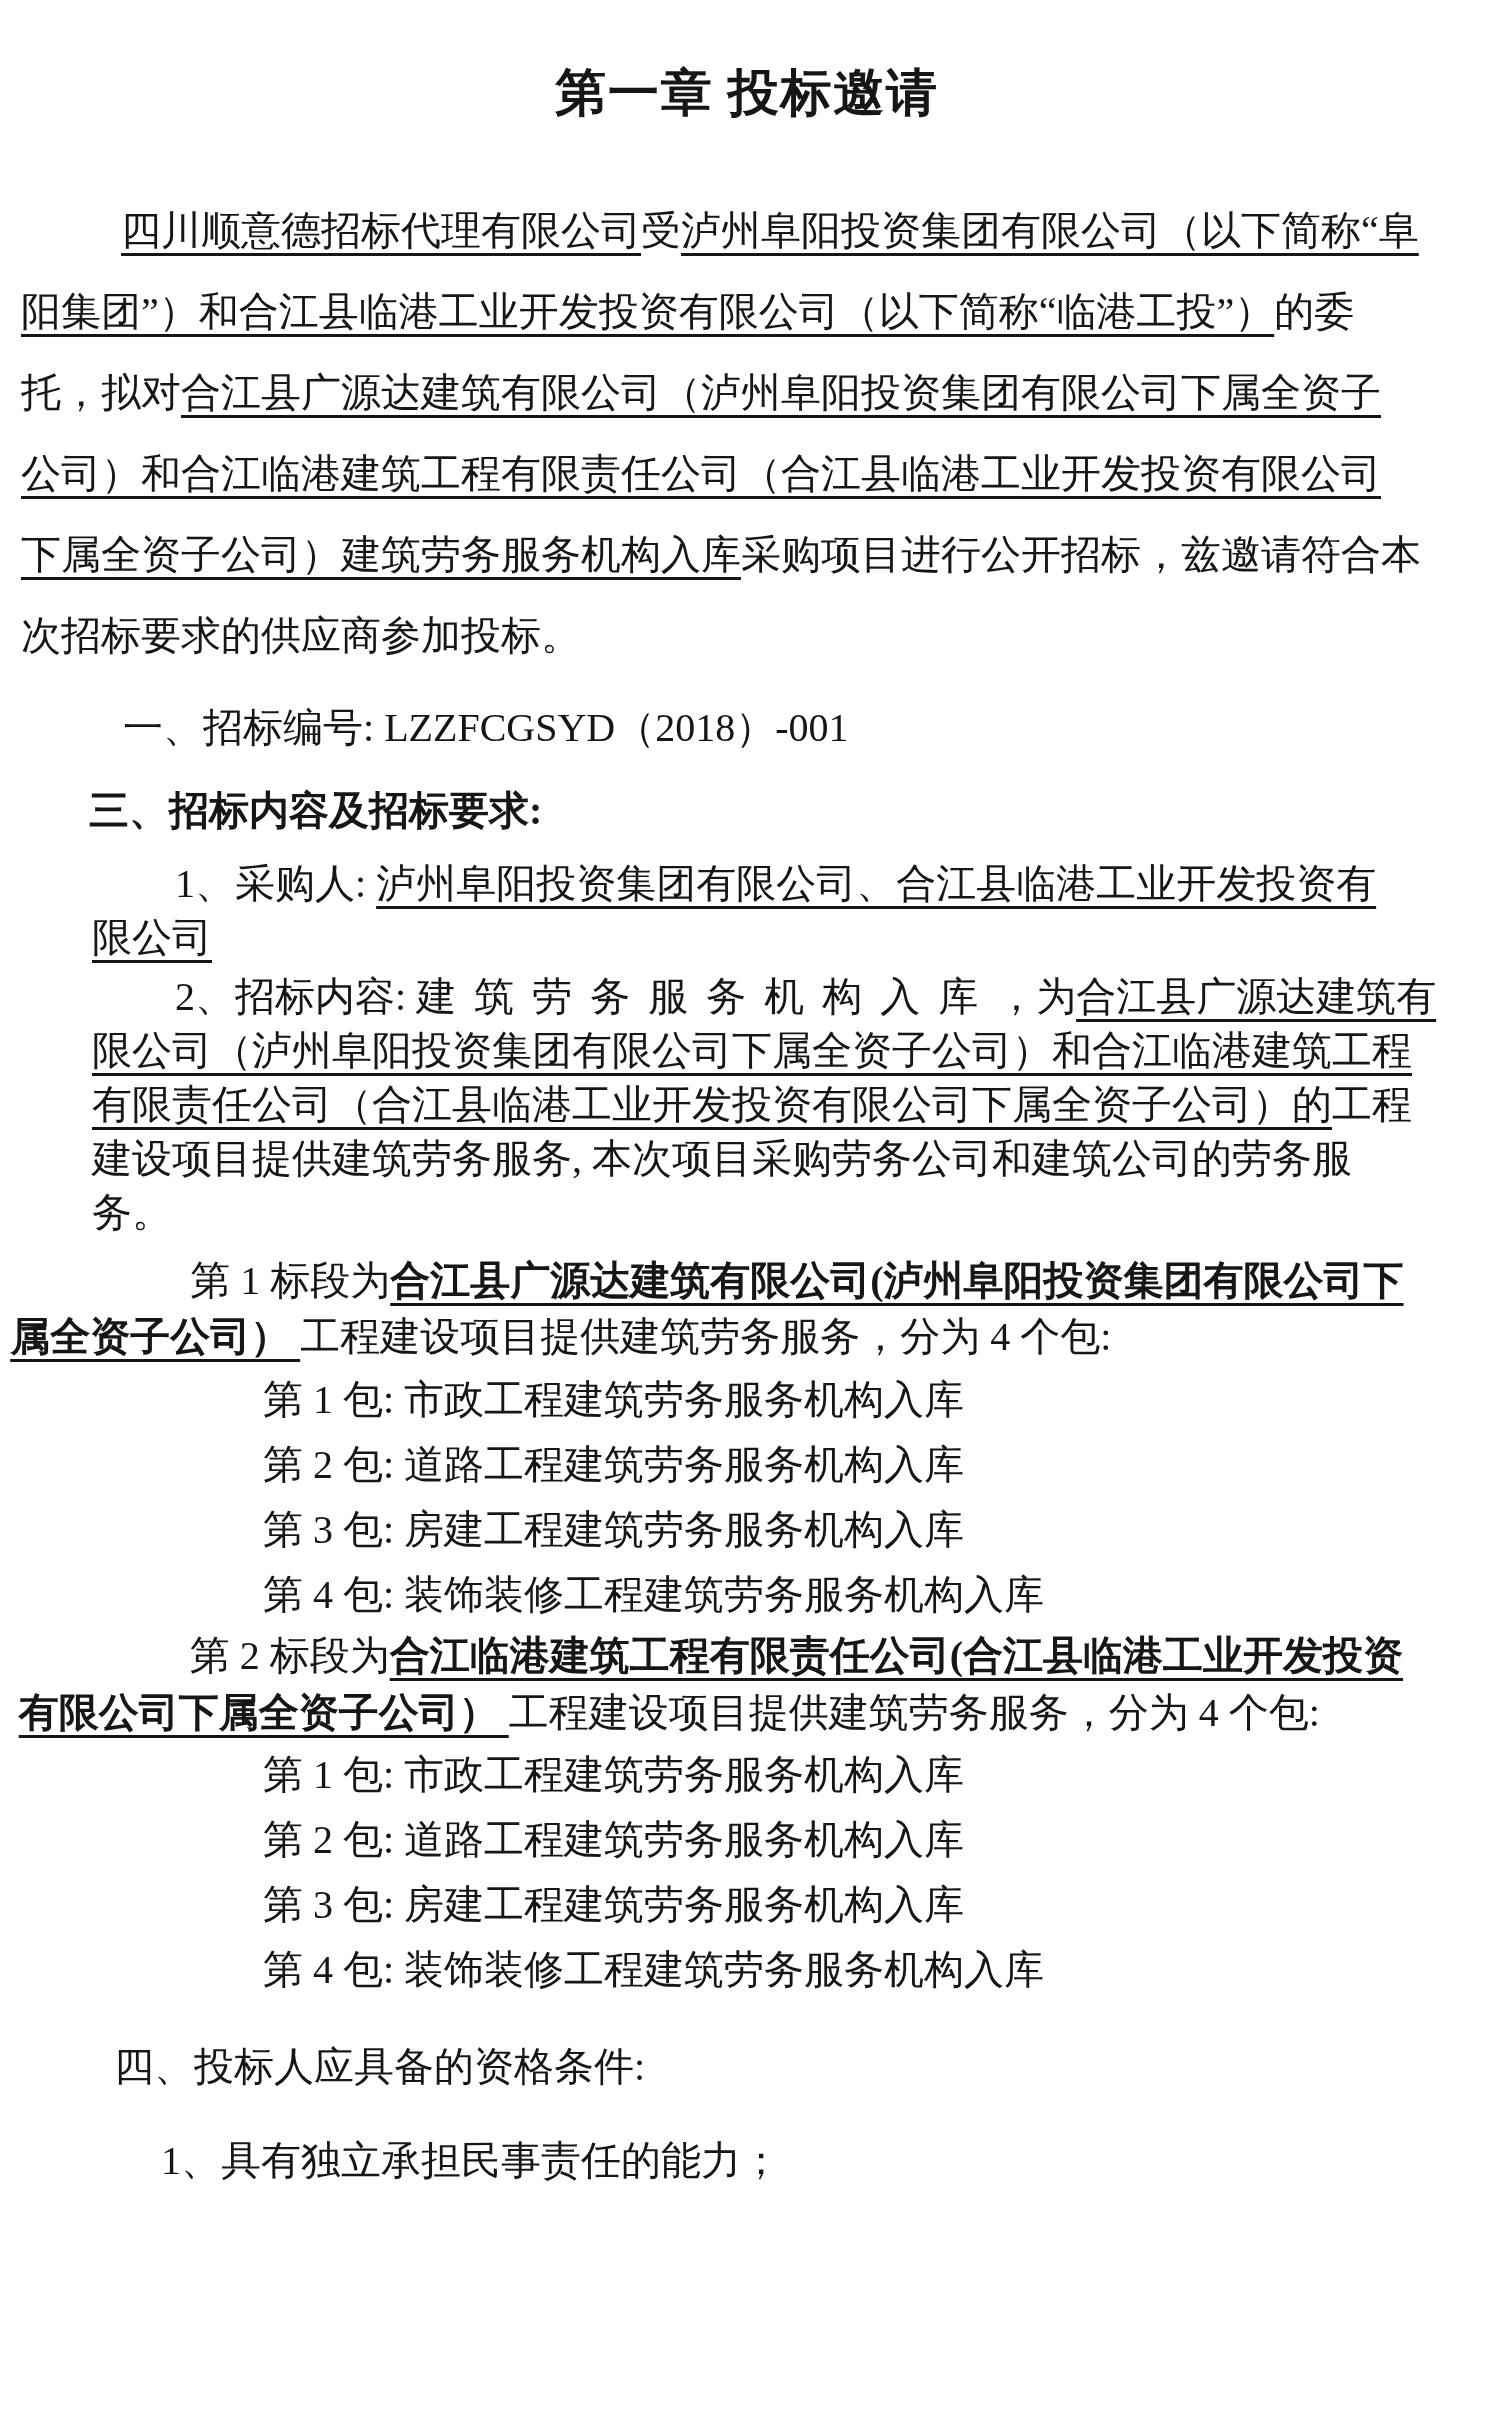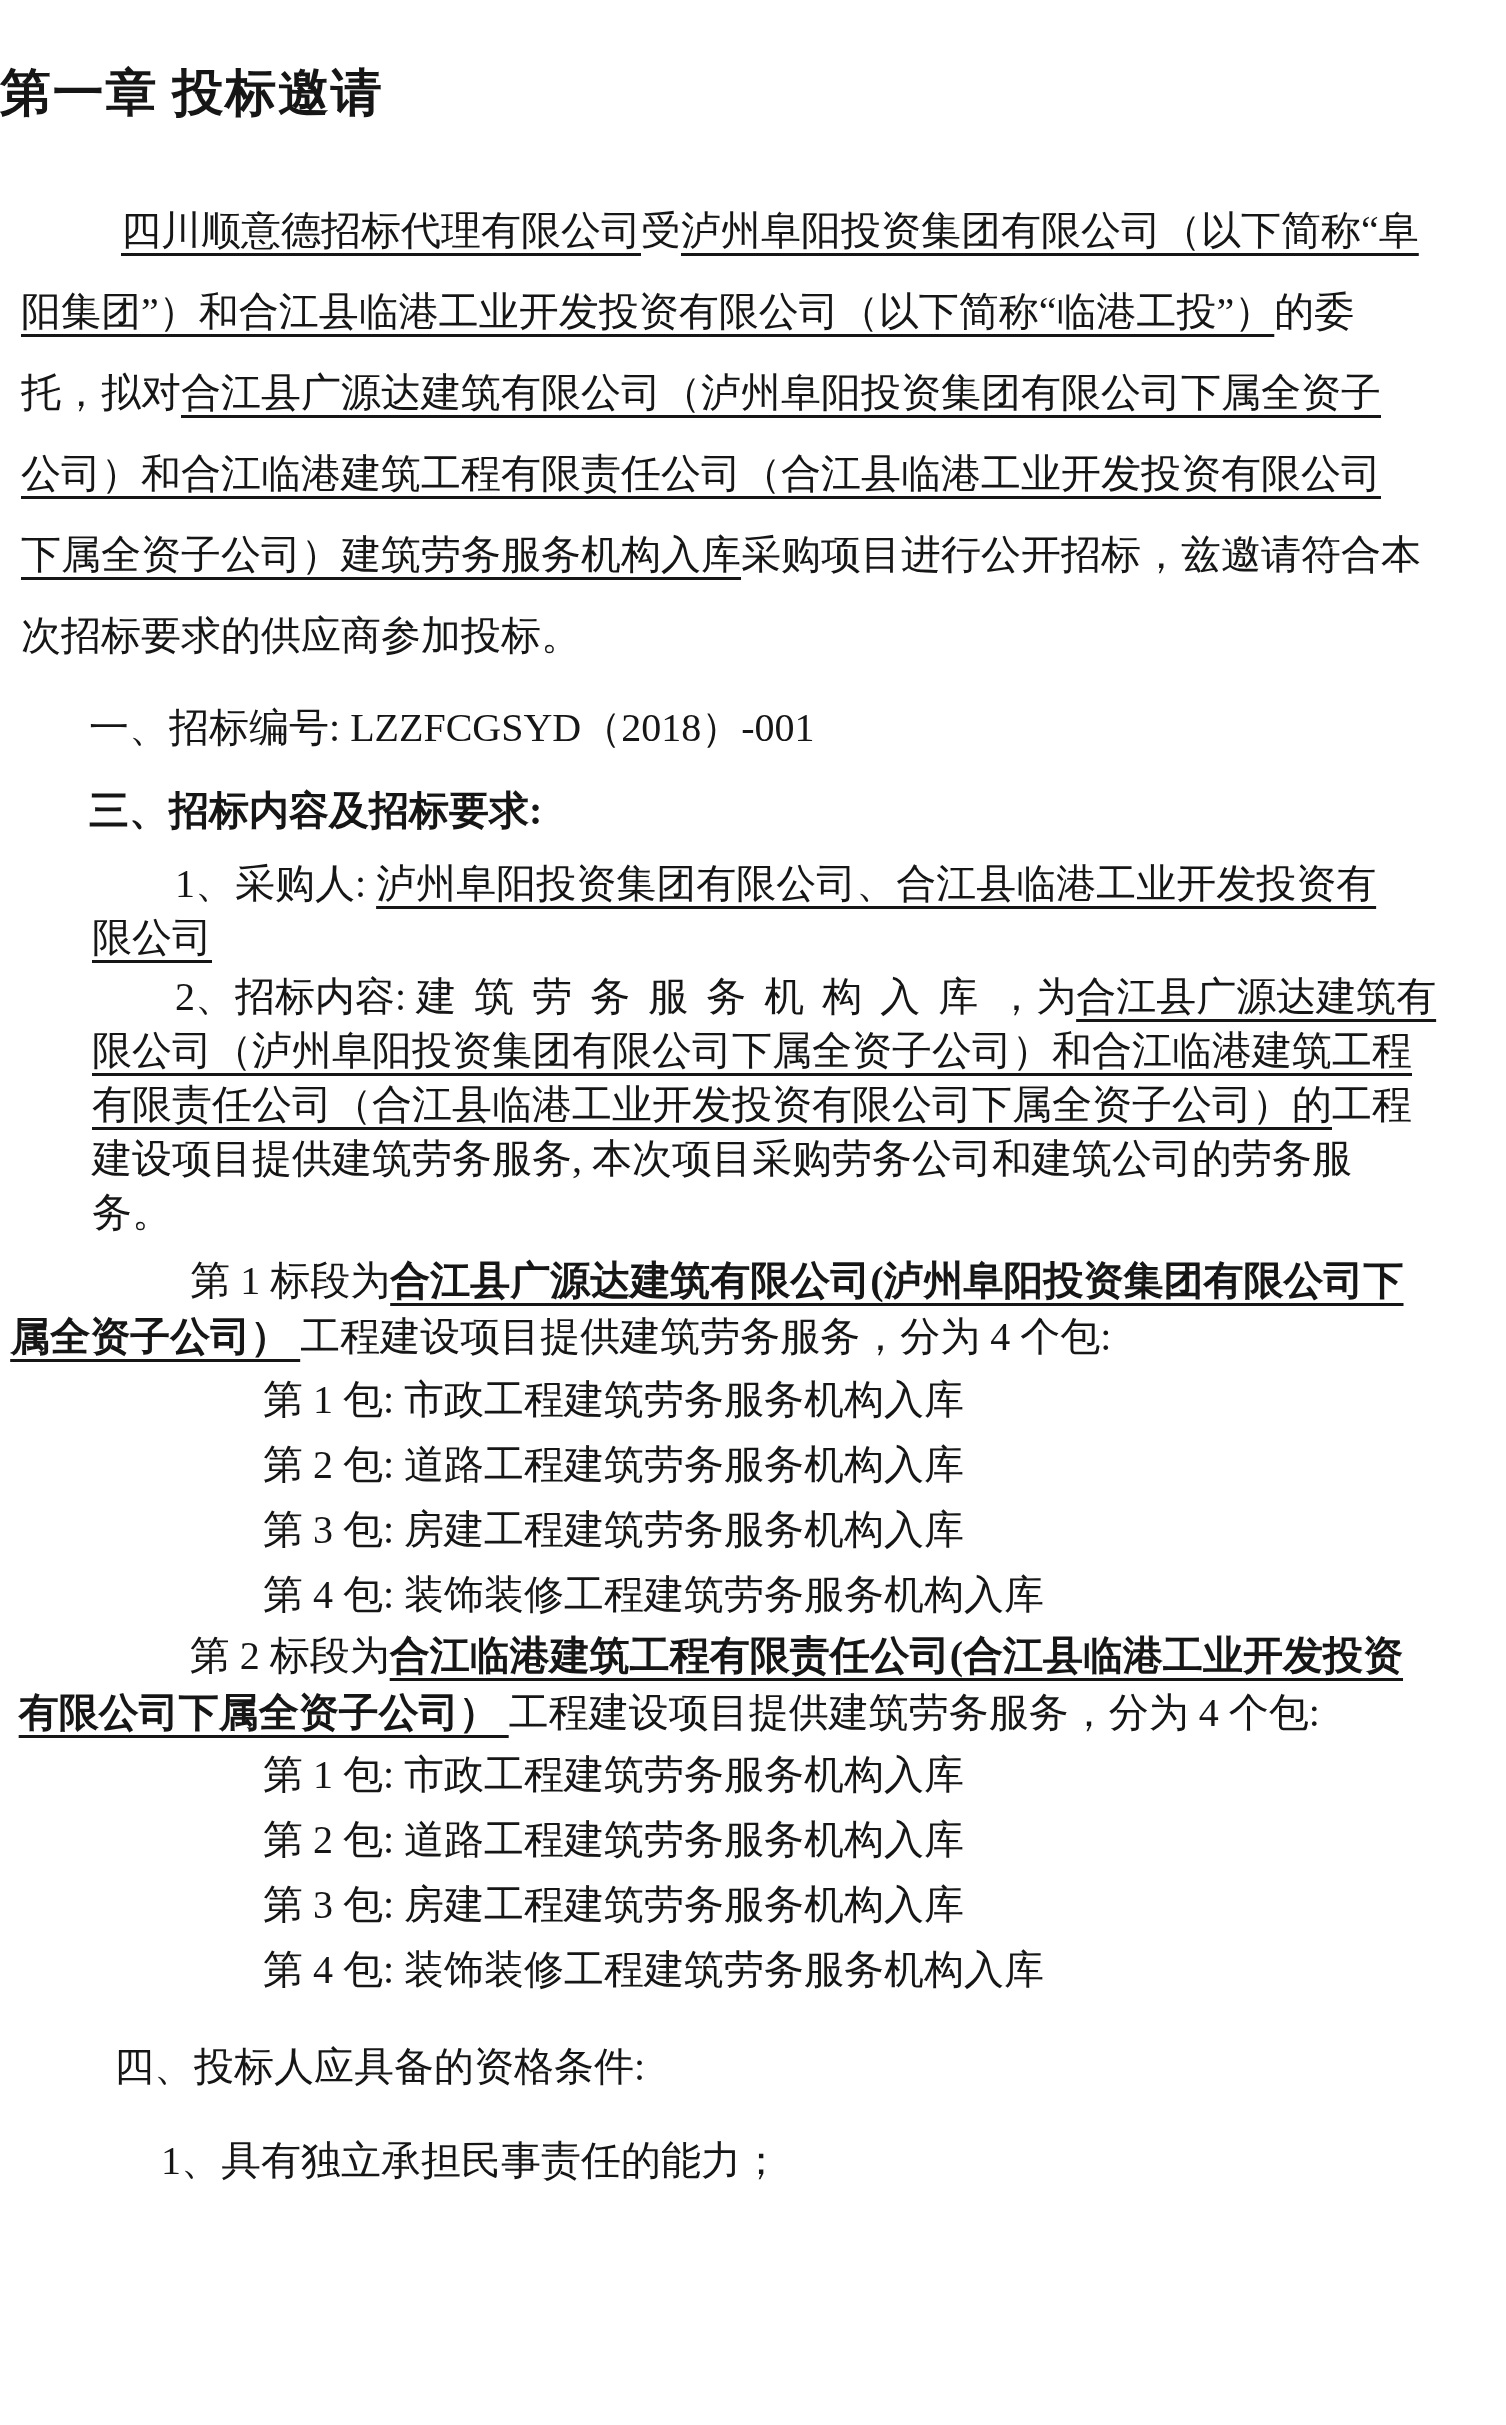--- a/index.html
+++ b/index.html
@@ -9,25 +9,25 @@
     font-family:"Liberation Serif","DejaVu Serif",serif;
     font-size:40px;
   }
   .page{position:relative;width:1506px;height:2426px;box-sizing:border-box;padding-right:12px;}
   .seg{white-space:pre-wrap;}
   .u{text-decoration:underline;text-decoration-thickness:3px;text-underline-offset:8.5px;}
   .b{font-weight:bold;}
   .sp{letter-spacing:0.45em;}
   h1.title{
     margin:0;margin-top:59px;height:68px;line-height:68px;
-    font-size:51px;font-weight:bold;letter-spacing:1.7px;
+    font-size:51px;font-weight:bold;text-align:center;letter-spacing:1.7px;
   }
   .p-intro{margin:63px 0 0 0;padding-left:21px;padding-right:18.7px;text-indent:100px;line-height:81px;}
   .sec{margin:0;padding-left:89px;line-height:83px;}
-  .sec.mt{margin-top:10.2px;}
+  .sec.mt{margin-top:10.2px;margin-left:34px;}
   .bold-blk{font-weight:bold;}
   .item{margin:5.1px 0 0 0;padding-left:92px;padding-right:20.4px;text-indent:83px;line-height:54px;}
   .item.third{margin-top:12px;padding-left:53px;text-indent:126px;}
   .bid{margin:12.7px 0 0 0;padding-left:10.2px;padding-right:17px;text-indent:180px;line-height:56px;}
   .bid.second{margin-top:0;padding-left:18.7px;text-indent:171px;line-height:57px;}
   .pkg-group{margin-top:1.7px;}
   .pkg-group.second{margin-top:0.8px;}
   .pkg{padding-left:263px;line-height:65px;font-family:Liberation Serif, serif;}
   .note{margin-top:0;padding-left:90px;line-height:54px;}
   .sec4{margin-top:38px;padding-left:114px;line-height:54px;font-weight:normal;}

